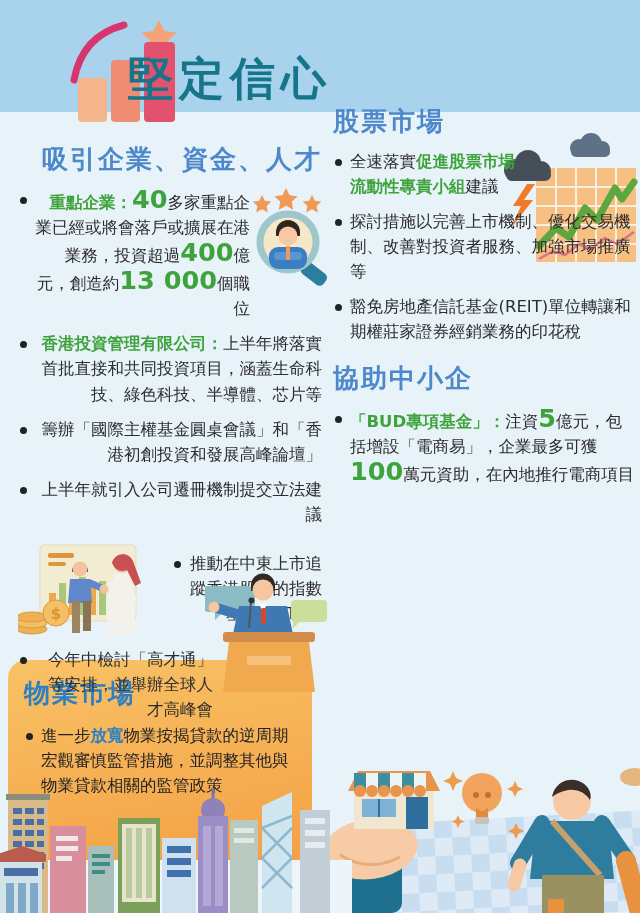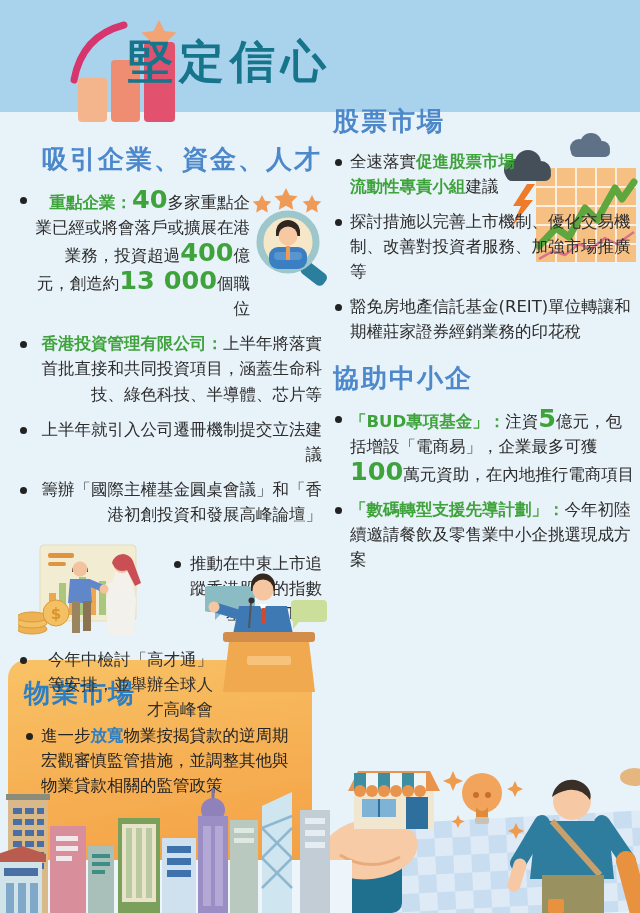--- a/index.html
+++ b/index.html
@@ -2,21 +2,21 @@
 <html><head>
 <meta charset="utf-8">
 <style>
   html,body{margin:0;padding:0;}
   body{font-family:"DejaVu Sans","Liberation Sans",sans-serif;}
   .page{position:relative;width:640px;height:913px;background:#e8f2f9;overflow:hidden;}
 
   
   .header-band{position:absolute;left:0;top:0;width:640px;height:112px;background:#a9d2ec;}
   .header-icon{position:absolute;left:66px;top:18px;z-index:3;}
-  .page-title{position:absolute;left:128px;top:32px;z-index:3;font-size:45px;font-weight:bold;
+  .page-title{position:absolute;left:128px;top:49px;z-index:3;font-size:45px;font-weight:bold;
     color:#16758b;letter-spacing:6px;}
 
   
   h2.sec{margin:0 0 10px 0;font-size:26px;font-weight:bold;color:#4c88ca;letter-spacing:2px;}
   ul.blist{list-style:none;margin:0;padding:0;}
   ul.blist li{position:relative;padding-left:17px;margin:0 0 10px 0;font-size:16.5px;line-height:1.52;color:#2d2d2d;}
   ul.blist li::before{content:"";position:absolute;left:2px;top:10px;width:7px;height:7px;border-radius:50%;background:#222;}
   .seg-g{color:#3fa33c;font-weight:bold;}
   .seg-n{color:#3fa33c;font-weight:bold;font-size:1.55em;line-height:1;}
   .seg-hb{color:#2f80c3;font-weight:bold;}
@@ -73,22 +73,22 @@
       <path d="M26,44 a12,12 0 0 1 24,0 v4 h-24 z" fill="#2f2620"></path>
       <circle cx="38" cy="48" r="9.5" fill="#f7c9a2"></circle>
       <rect x="19" y="59" width="38" height="22" rx="9" fill="#3a7fc2"></rect>
       <rect x="24" y="64" width="28" height="8" rx="4" fill="#5a95d0"></rect>
       <rect x="36" y="58" width="4" height="14" fill="#ef9b57"></rect>
     </svg>
 
     <ul class="blist">
       <li class="pad-icon"><span><span class="seg-g">重點企業：</span><span class="seg-n">40</span><span>多家重點企業已經或將會落戶或擴展在港業務，投資超過</span><span class="seg-n">400</span><span>億元，創造約</span><span class="seg-n">13 000</span><span>個職位</span></span></li>
       <li><span><span class="seg-g">香港投資管理有限公司：</span><span>上半年將落實首批直接和共同投資項目，涵蓋生命科技、綠色科技、半導體、芯片等</span></span></li>
+      <li><span><span>籌辦「國際主權基金圓桌會議」和「香港初創投資和發展高峰論壇」</span></span></li>
       <li><span><span>上半年就引入公司遷冊機制提交立法建議</span></span></li>
-      <li><span><span>籌辦「國際主權基金圓桌會議」和「香港初創投資和發展高峰論壇」</span></span></li>
     </ul>
 
     <div class="handshake-row">
       <svg width="148" height="102" viewBox="0 0 148 102">
         <rect x="22" y="8" width="96" height="76" rx="4" fill="#f2ecd2" stroke="#e5dcbc"></rect>
         <rect x="30" y="16" width="26" height="5" rx="2" fill="#e09440"></rect>
         <rect x="30" y="25" width="18" height="4" rx="2" fill="#e09440"></rect>
         <rect x="31" y="56" width="7" height="22" fill="#eda74f"></rect>
         <rect x="41" y="46" width="7" height="32" fill="#a9c87d"></rect>
         <rect x="51" y="52" width="7" height="26" fill="#eda74f"></rect>
@@ -177,21 +177,20 @@
         <li class="pad-chart"><span><span>全速落實</span><span class="seg-g">促進股票市場流動性專責小組</span><span>建議</span></span></li>
         <li><span><span>探討措施以完善上市機制、優化交易機制、改善對投資者服務、加強市場推廣等</span></span></li>
         <li><span><span>豁免房地產信託基金(REIT)單位轉讓和期權莊家證券經銷業務的印花稅</span></span></li>
       </ul>
     </div>
 
     <div style="margin-top:16px;">
       <h2 class="sec">協助中小企</h2>
       <ul class="blist">
         <li><span><span class="seg-g">「BUD專項基金」：</span><span>注資</span><span class="seg-n">5</span><span>億元，包括增設「電商易」，企業最多可獲</span><span class="seg-n">100</span><span>萬元資助，在內地推行電商項目</span></span></li>
-        <li><span><span class="seg-g">「數碼轉型支援先導計劃」：</span><span>今年初陸續邀請餐飲及零售業中小企挑選現成方案</span></span></li>
       </ul>
     </div>
   </div>
 
   <div class="property-panel">
     <h2 class="sec">物業市場</h2>
     <ul class="blist">
       <li><span><span>進一步</span><span class="seg-hb">放寬</span><span>物業按揭貸款的逆周期宏觀審慎監管措施，並調整其他與物業貸款相關的監管政策</span></span></li>
     </ul>
   </div>

